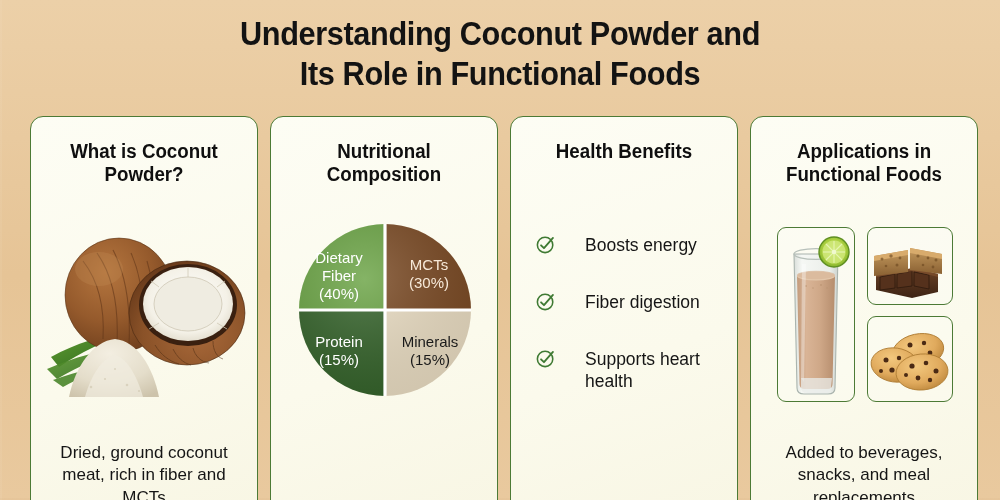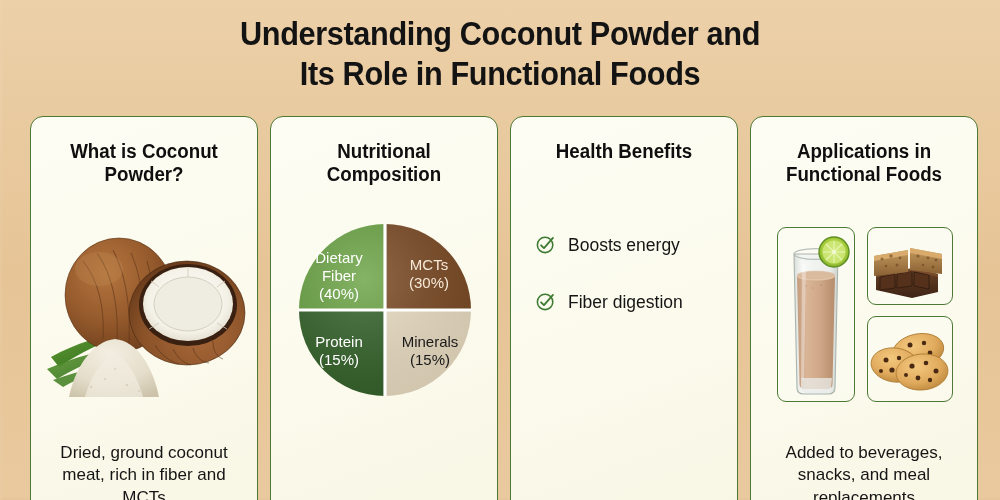--- a/index.html
+++ b/index.html
@@ -60,21 +60,21 @@
   
   .coco-wrap{ position:absolute; left:0; right:0; top:100px; height:185px; }
   
   .pie-wrap{ position:absolute; left:0; right:0; top:100px; }
   .pie-label{
     font-size:15px; line-height:1.16; text-anchor:middle;
     font-family:"Liberation Sans", sans-serif;
   }
   
   .blist{ position:absolute; left:24px; top:116px; right:12px; }
-  .brow{ display:flex; align-items:flex-start; gap:11px; margin-bottom:34px; }
+  .brow{ display:flex; align-items:flex-start; gap:28px; margin-bottom:34px; }
   .brow .btxt{ font-size:17.5px; line-height:1.26; color:#151515; padding-top:1px; }
   .chk{ flex:0 0 auto; width:22px; height:22px; display:block; }
   
   .frame{
     position:absolute;
     border:1.4px solid #4c7a35;
     border-radius:9px;
     background:rgba(255,255,255,0.18);
     overflow:hidden;
   }
@@ -235,20 +235,27 @@
           <path d="M6.6 13.4 L9.8 16.6 L19.6 5.4" fill="none" stroke="#3f7a33" stroke-width="2" stroke-linecap="round" stroke-linejoin="round"></path>
         </svg>
         <div class="btxt">Boosts energy</div>
       </div>
       <div class="brow">
         <svg class="chk" viewBox="0 0 24 24">
           <circle cx="11" cy="13" r="8.4" fill="none" stroke="#3f7a33" stroke-width="1.7"></circle>
           <path d="M6.6 13.4 L9.8 16.6 L19.6 5.4" fill="none" stroke="#3f7a33" stroke-width="2" stroke-linecap="round" stroke-linejoin="round"></path>
         </svg>
         <div class="btxt">Fiber digestion</div>
+      </div>
+      <div class="brow">
+        <svg class="chk" viewBox="0 0 24 24">
+          <circle cx="11" cy="13" r="8.4" fill="none" stroke="#3f7a33" stroke-width="1.7"></circle>
+          <path d="M6.6 13.4 L9.8 16.6 L19.6 5.4" fill="none" stroke="#3f7a33" stroke-width="2" stroke-linecap="round" stroke-linejoin="round"></path>
+        </svg>
+        <div class="btxt">Supports heart health</div>
       </div>
     </div>
   </div>
 
   <div class="card">
     <div class="ctitle">Applications in Functional Foods</div>
 
     <div class="frame f-drink">
       <svg width="76" height="173" viewBox="0 0 76 173">
         <defs>

